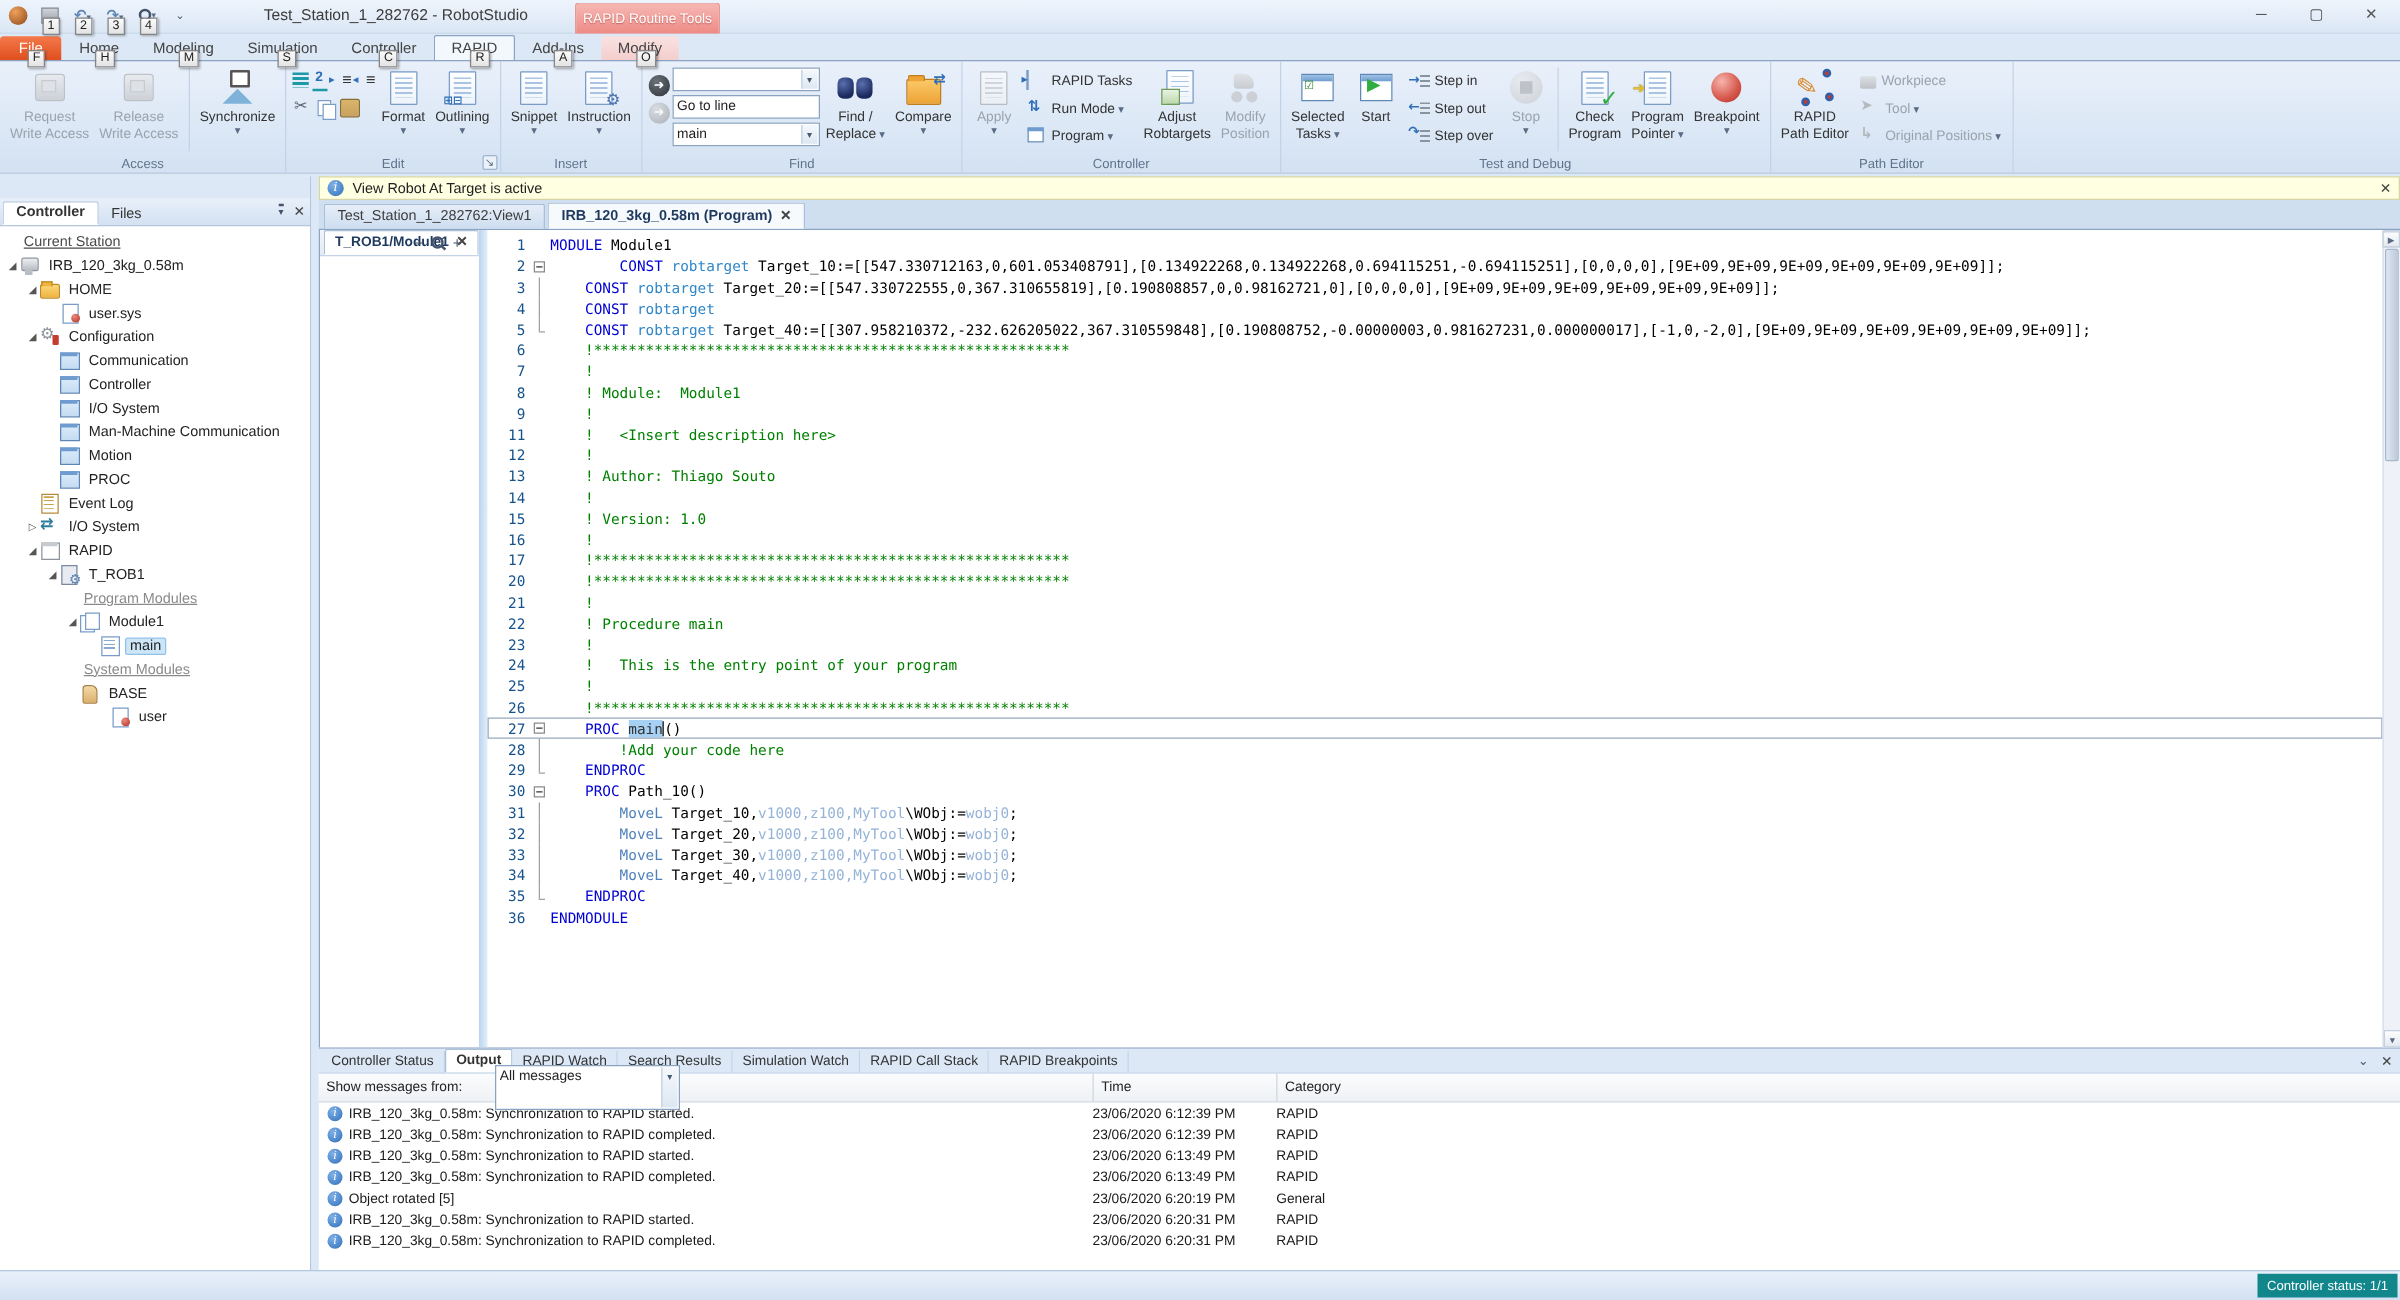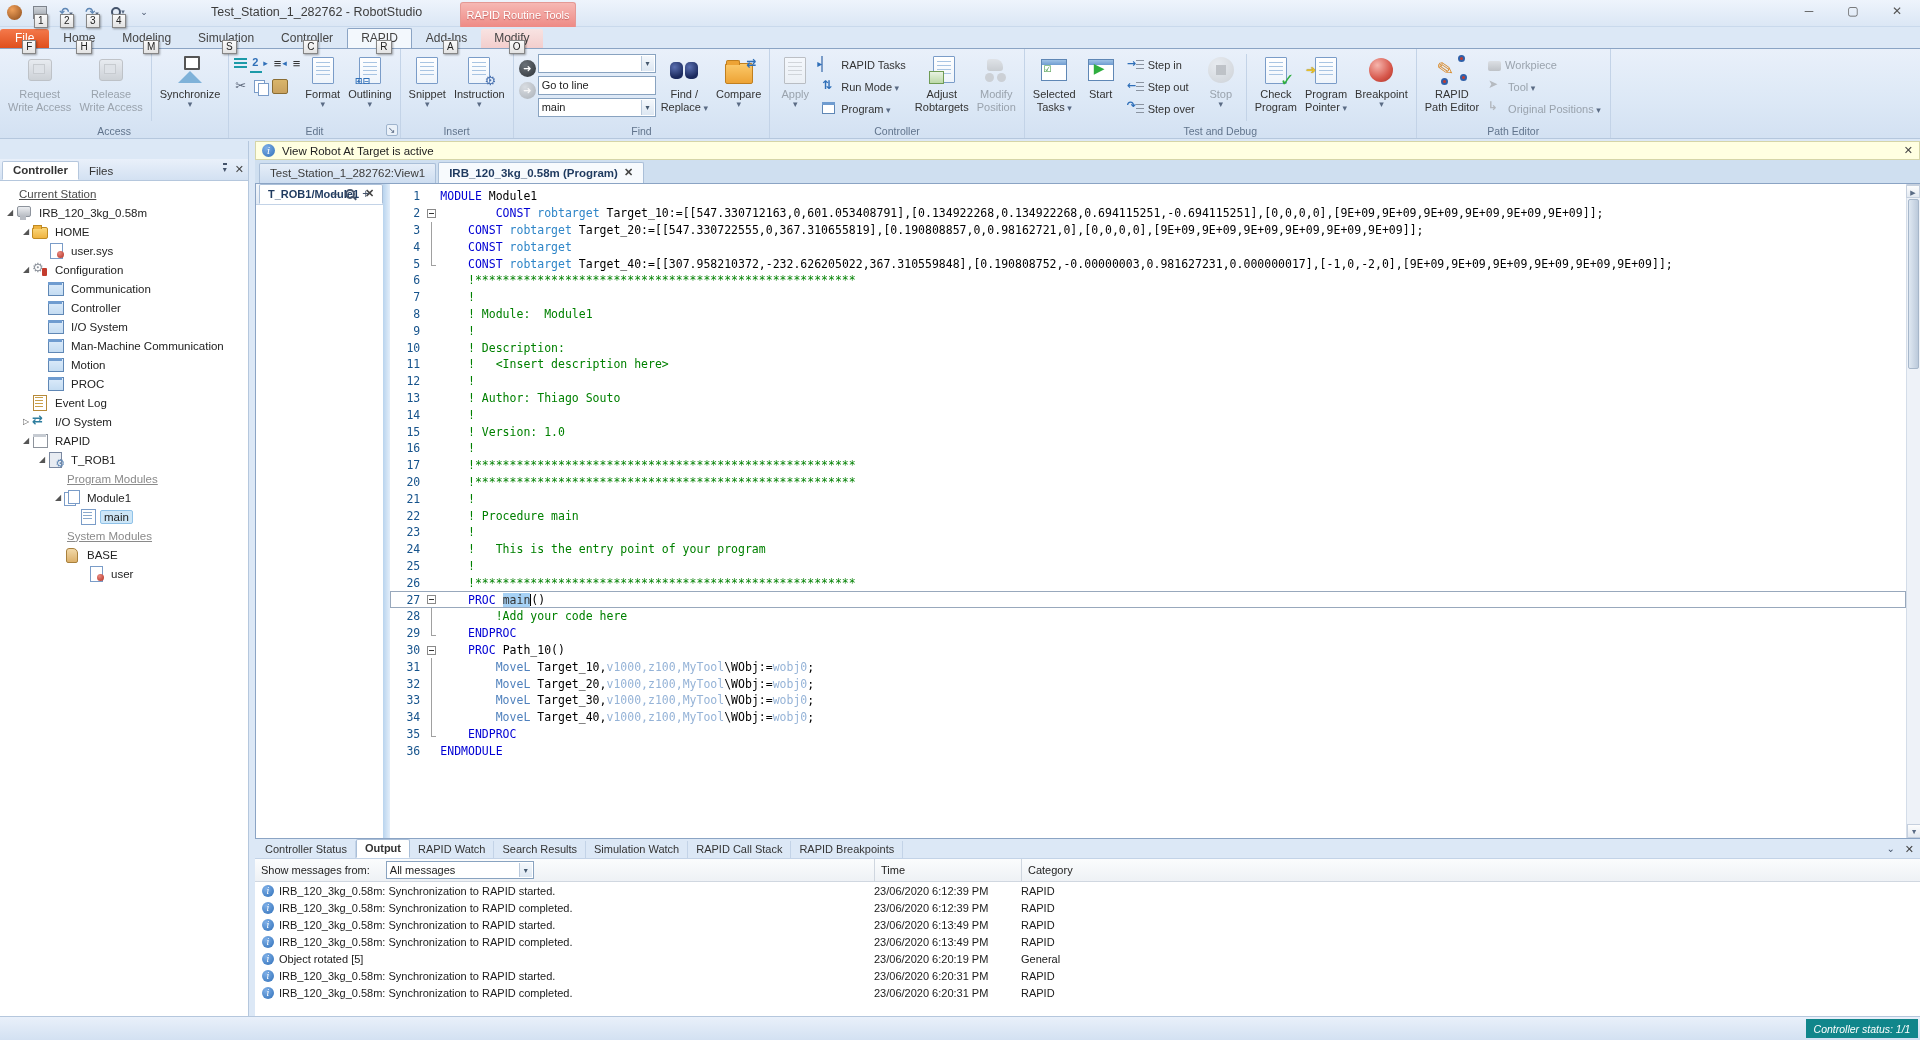--- a/index.html
+++ b/index.html
@@ -170,33 +170,33 @@
   .hsb .thumb { position:absolute; top:1px; height:11px; background:linear-gradient(#dfe8f2,#bccadb); border:1px solid #a7b7ca; border-radius:2px; }
 
   
   .outpanel { height:178px; border-top:1px solid #8ba4c4; display:flex; flex-direction:column; background:#fff; }
   .outtabs { height:20px; background:#dce8f6; display:flex; align-items:flex-end; padding-left:2px; position:relative; border-bottom:1px solid #c3d3e7; }
   .otab { padding:2px 8px 3px; font-size:11px; color:#333; border-right:1px solid #c3d3e7; }
   .otab.active { background:#fff; font-weight:bold; border:1px solid #aabfd8; border-bottom:1px solid #fff; border-radius:2px 2px 0 0; }
   .outicons { position:absolute; right:6px; top:4px; display:flex; gap:10px; color:#44536b; font-size:10px; }
   .outtool { height:23px; background:linear-gradient(#fbfcfd,#eef1f5); border-bottom:1px solid #d0d7e0; display:flex; align-items:center; font-size:11px; position:relative; }
   .outtool .lbl { margin-left:6px; color:#222; }
-  .outtool .field { width:148px; margin-left:16px; height:18px; }
+  .outtool .field { width:148px; margin-left:26px; height:36px; }
   .ohdr { position:absolute; top:0; bottom:0; border-left:1px solid #cfd6df; display:flex; align-items:center; padding-left:6px; color:#222; }
   .ohdr.time { left:619px; width:147px; }
   .ohdr.cat { left:766px; width:137px; }
   .outrows { flex:1; overflow:hidden; }
   .orow { height:17px; display:flex; align-items:center; font-size:11px; color:#1a1a1a; }
   .orow .iinfo { width:12px; height:12px; line-height:12px; font-size:9px; margin:0 5px 0 7px; }
   .orow .otext { width:595px; flex:none; white-space:nowrap; overflow:hidden; }
   .orow .otime { width:147px; flex:none; }
   .orow .ocat { flex:1; }
 
   
-  .statusbar { position:absolute; left:0; bottom:0; width:1920px; height:24px; background:linear-gradient(#e9f0fa,#d3e1f2); border-top:1px solid #b5c7dd;font-style:italic; }
+  .statusbar { position:absolute; left:0; bottom:0; width:1920px; height:24px; background:linear-gradient(#e9f0fa,#d3e1f2); border-top:1px solid #b5c7dd; }
   .cstatus { position:absolute; right:2px; top:2px; bottom:2px; width:112px; background:#11868b; color:#fff; font-size:10.5px; display:flex; align-items:center; justify-content:center; }
 
   
   .tico.robot::before { content:""; position:absolute; left:1px; top:1px; width:12px; height:9px; background:linear-gradient(#eceef1,#b9bdc4); border:1px solid #8d939c; border-radius:2px; }
   .tico.robot::after { content:""; position:absolute; left:4px; bottom:0; width:6px; height:4px; background:#b9bdc4; }
   .tico.folder2 { background:linear-gradient(#fbd77a,#efb33f); border:1px solid #c08a21; border-radius:2px; height:12px; margin-top:2px; }
   .tico.folder2::before { content:""; position:absolute; left:0; top:-3px; width:7px; height:3px; background:#efb33f; border:1px solid #c08a21; border-bottom:none; }
   .tico.usersys::before { content:""; position:absolute; left:2px; top:0; width:11px; height:14px; background:#fff; border:1px solid #7a9cc8; }
   .tico.usersys::after { content:""; position:absolute; right:0px; bottom:0px; width:7px; height:7px; border-radius:50%; background:radial-gradient(circle at 35% 30%,#e98a80,#b32d20); }
   .tico.config::before { content:"⚙"; font-family:"DejaVu Sans", sans-serif; position:absolute; left:0; top:-2px; font-size:13px; color:#8d939c; }
@@ -665,21 +665,20 @@
         <div class="codescroll" id="code">
             <div class="cl"><span class="gut">1</span><span class="foldcol"></span><span class="ct sk">MODULE</span><span class="ct sp"> Module1</span></div>
             <div class="cl"><span class="gut">2</span><span class="foldcol"><span class="foldbox"></span></span><span class="ct sp">        </span><span class="ct sk">CONST</span><span class="ct sp"> </span><span class="ct st">robtarget</span><span class="ct sp"> Target_10:=[[547.330712163,0,601.053408791],[0.134922268,0.134922268,0.694115251,-0.694115251],[0,0,0,0],[9E+09,9E+09,9E+09,9E+09,9E+09,9E+09]];</span></div>
             <div class="cl"><span class="gut">3</span><span class="foldcol flmid"></span><span class="ct sp">    </span><span class="ct sk">CONST</span><span class="ct sp"> </span><span class="ct st">robtarget</span><span class="ct sp"> Target_20:=[[547.330722555,0,367.310655819],[0.190808857,0,0.98162721,0],[0,0,0,0],[9E+09,9E+09,9E+09,9E+09,9E+09,9E+09]];</span></div>
             <div class="cl"><span class="gut">4</span><span class="foldcol flmid"></span><span class="ct sp">    </span><span class="ct sk">CONST</span><span class="ct sp"> </span><span class="ct st">robtarget</span></div>
             <div class="cl"><span class="gut">5</span><span class="foldcol flend"></span><span class="ct sp">    </span><span class="ct sk">CONST</span><span class="ct sp"> </span><span class="ct st">robtarget</span><span class="ct sp"> Target_40:=[[307.958210372,-232.626205022,367.310559848],[0.190808752,-0.00000003,0.981627231,0.000000017],[-1,0,-2,0],[9E+09,9E+09,9E+09,9E+09,9E+09,9E+09]];</span></div>
             <div class="cl"><span class="gut">6</span><span class="foldcol"></span><span class="ct sc">    !*******************************************************</span></div>
             <div class="cl"><span class="gut">7</span><span class="foldcol"></span><span class="ct sc">    !</span></div>
             <div class="cl"><span class="gut">8</span><span class="foldcol"></span><span class="ct sc">    ! Module:  Module1</span></div>
             <div class="cl"><span class="gut">9</span><span class="foldcol"></span><span class="ct sc">    !</span></div>
-            <div class="cl"><span class="gut">10</span><span class="foldcol"></span><span class="ct sc">    ! Description:</span></div>
             <div class="cl"><span class="gut">11</span><span class="foldcol"></span><span class="ct sc">    !   &lt;Insert description here&gt;</span></div>
             <div class="cl"><span class="gut">12</span><span class="foldcol"></span><span class="ct sc">    !</span></div>
             <div class="cl"><span class="gut">13</span><span class="foldcol"></span><span class="ct sc">    ! Author: Thiago Souto</span></div>
             <div class="cl"><span class="gut">14</span><span class="foldcol"></span><span class="ct sc">    !</span></div>
             <div class="cl"><span class="gut">15</span><span class="foldcol"></span><span class="ct sc">    ! Version: 1.0</span></div>
             <div class="cl"><span class="gut">16</span><span class="foldcol"></span><span class="ct sc">    !</span></div>
             <div class="cl"><span class="gut">17</span><span class="foldcol"></span><span class="ct sc">    !*******************************************************</span></div>
             <div class="cl"><span class="gut">20</span><span class="foldcol"></span><span class="ct sc">    !*******************************************************</span></div>
             <div class="cl"><span class="gut">21</span><span class="foldcol"></span><span class="ct sc">    !</span></div>
             <div class="cl"><span class="gut">22</span><span class="foldcol"></span><span class="ct sc">    ! Procedure main</span></div>

